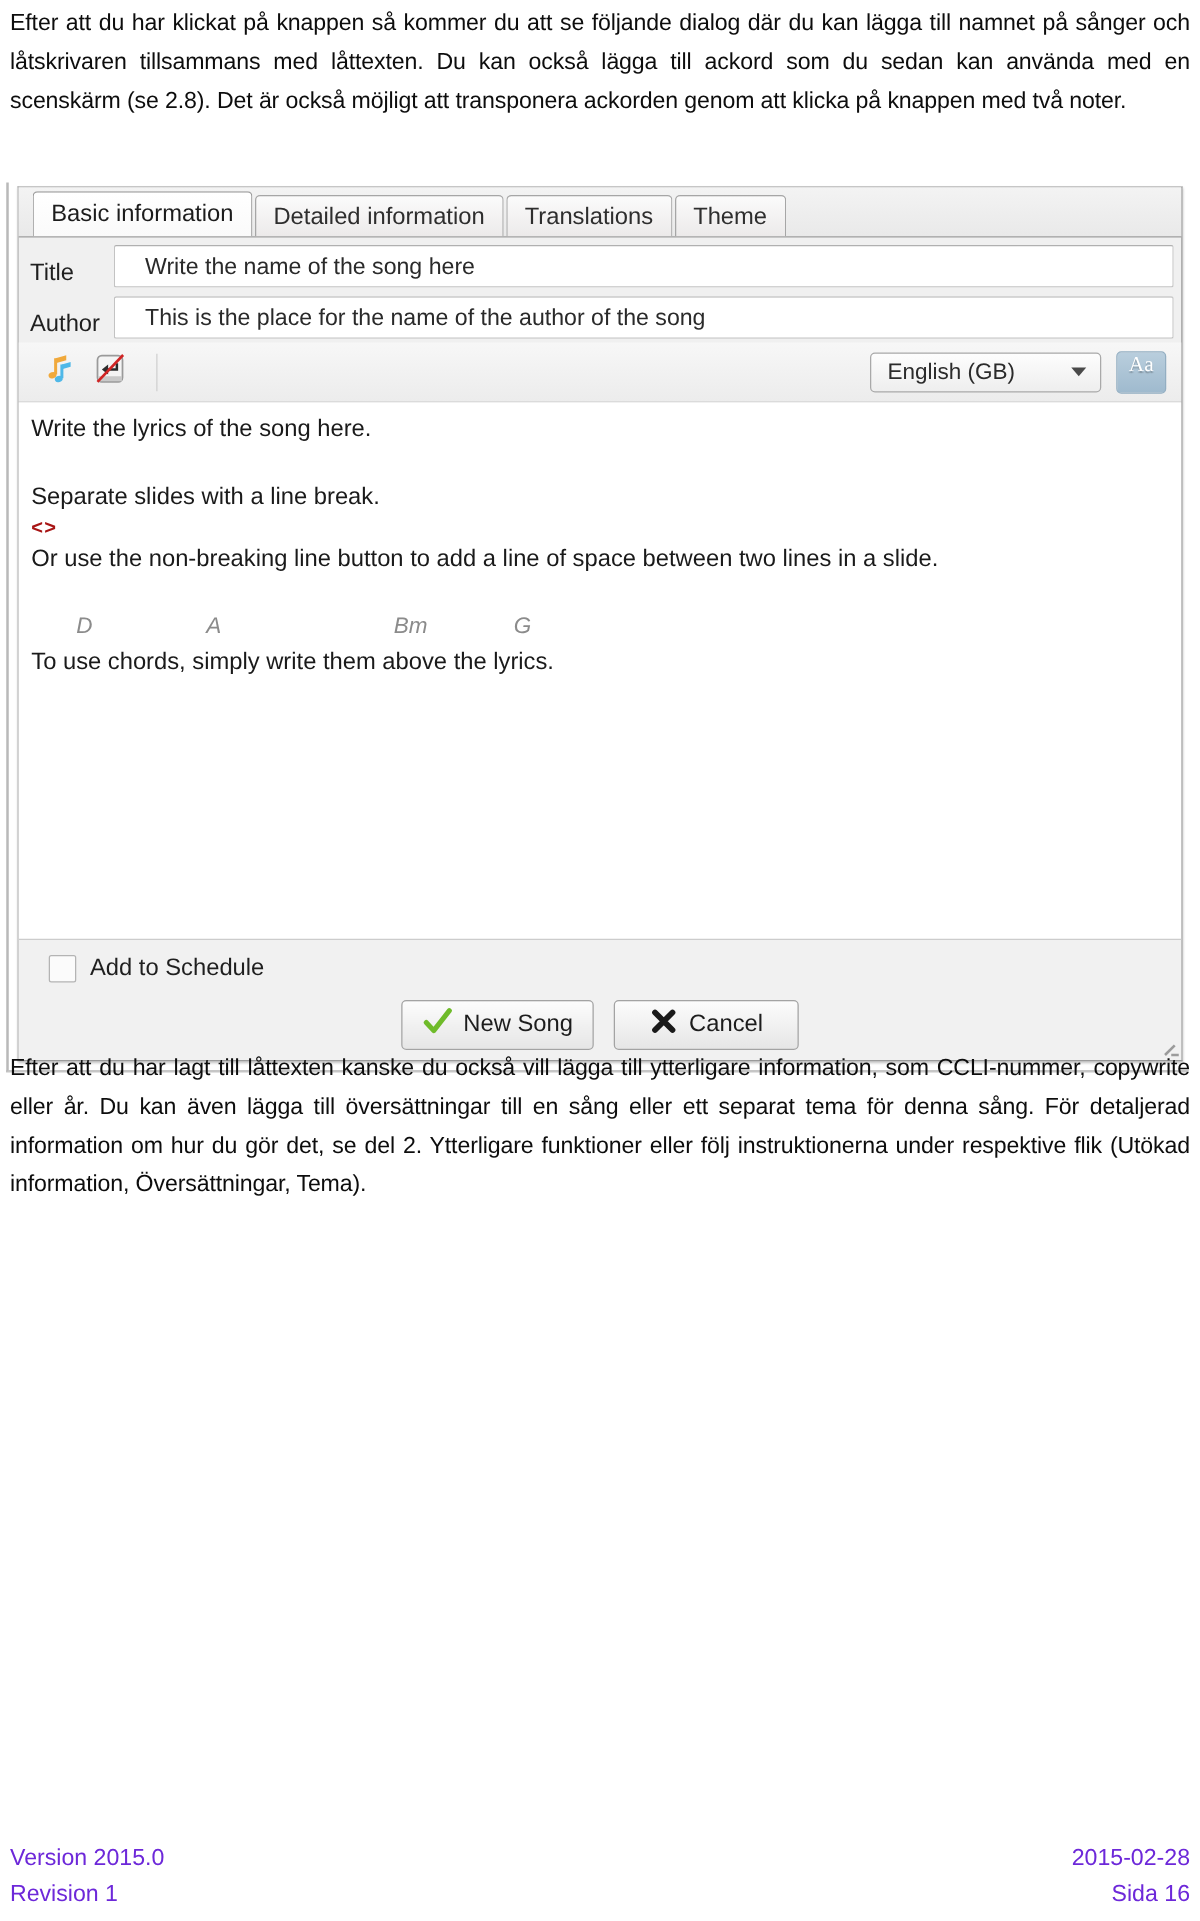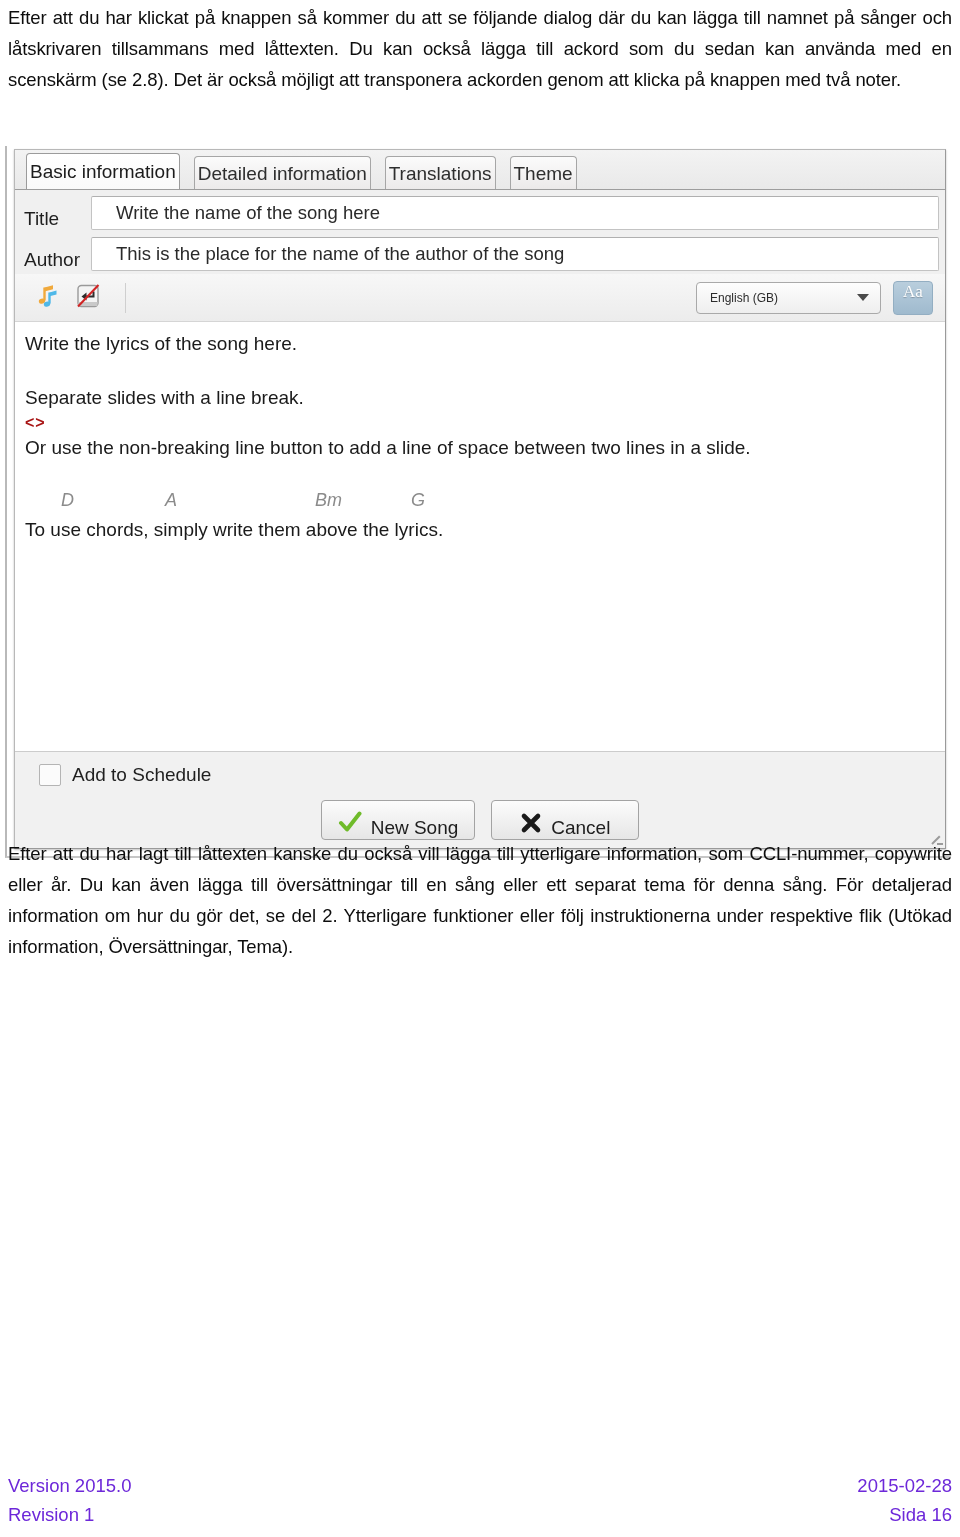--- a/index.html
+++ b/index.html
@@ -84,22 +84,22 @@
     background: linear-gradient(to bottom, #f3f3f3, #e9e9e9);
     border-bottom: 1px solid #9d9d9d;
     box-sizing: border-box;
     padding-left: 11px;
     display: flex;
     align-items: flex-end;
   }
   .tab {
     height: 33px;
     line-height: 33px;
-    padding: 0 3px;
-    margin-right: 14px;
+    padding: 0 14px;
+    margin-right: 2px;
     font-size: 19px;
     color: #2e2e2e;
     background: linear-gradient(to bottom, #fbfbfb, #eceaea);
     border: 1px solid #a6a6a6;
     border-bottom: none;
     border-radius: 4px 4px 0 0;
     box-sizing: border-box;
     white-space: nowrap;
     cursor: default;
   }
@@ -181,21 +181,21 @@
   .lang-select {
     width: 185px;
     height: 32px;
     background: linear-gradient(to bottom, #fdfdfd, #eeeeee);
     border: 1px solid #a9a9a9;
     border-radius: 4px;
     box-sizing: border-box;
     display: flex;
     align-items: center;
     padding: 0 8px 0 13px;
-    font-size: 12px;
+    font-size: 18px;
     color: #2b2b2b;
     cursor: pointer;
     margin-right: 12px;
   }
   .lang-select .lang-text { flex: 1; white-space: nowrap; }
   .caret {
     width: 0; height: 0;
     border-left: 6px solid transparent;
     border-right: 6px solid transparent;
     border-top: 7px solid #4a4a4a;
@@ -299,21 +299,21 @@
     gap: 16px;
   }
   .dlg-btn {
     min-width: 148px;
     height: 40px;
     background: linear-gradient(to bottom, #fcfcfc, #e6e6e6);
     border: 1px solid #a3a3a3;
     border-radius: 4px;
     box-sizing: border-box;
     display: flex;
-    align-items: flex-end;
+    align-items: center;
     justify-content: center;
     gap: 9px;
     font-size: 19px;
     color: #1d1d1d;
     cursor: pointer;
     padding: 0 16px;
   }
 
   
   .page-footer {

